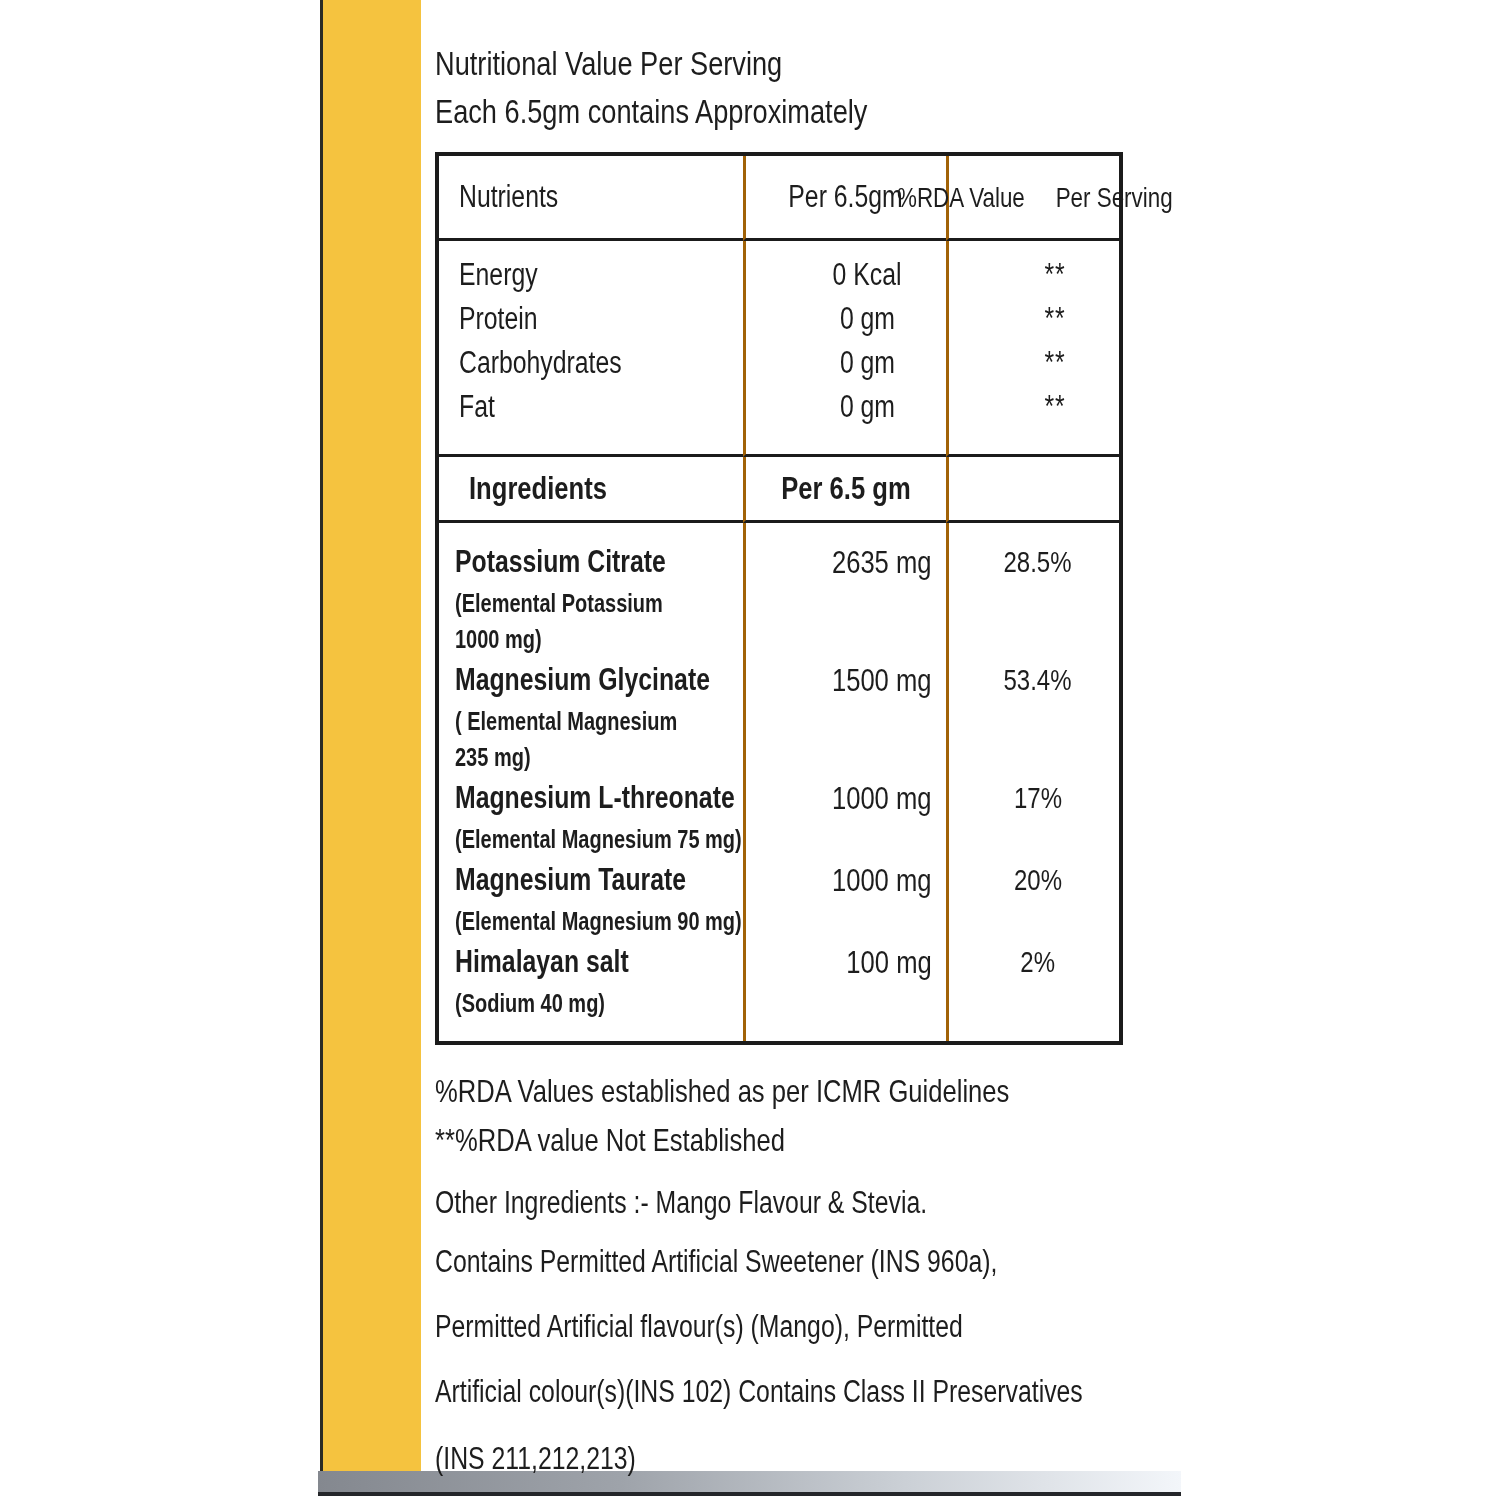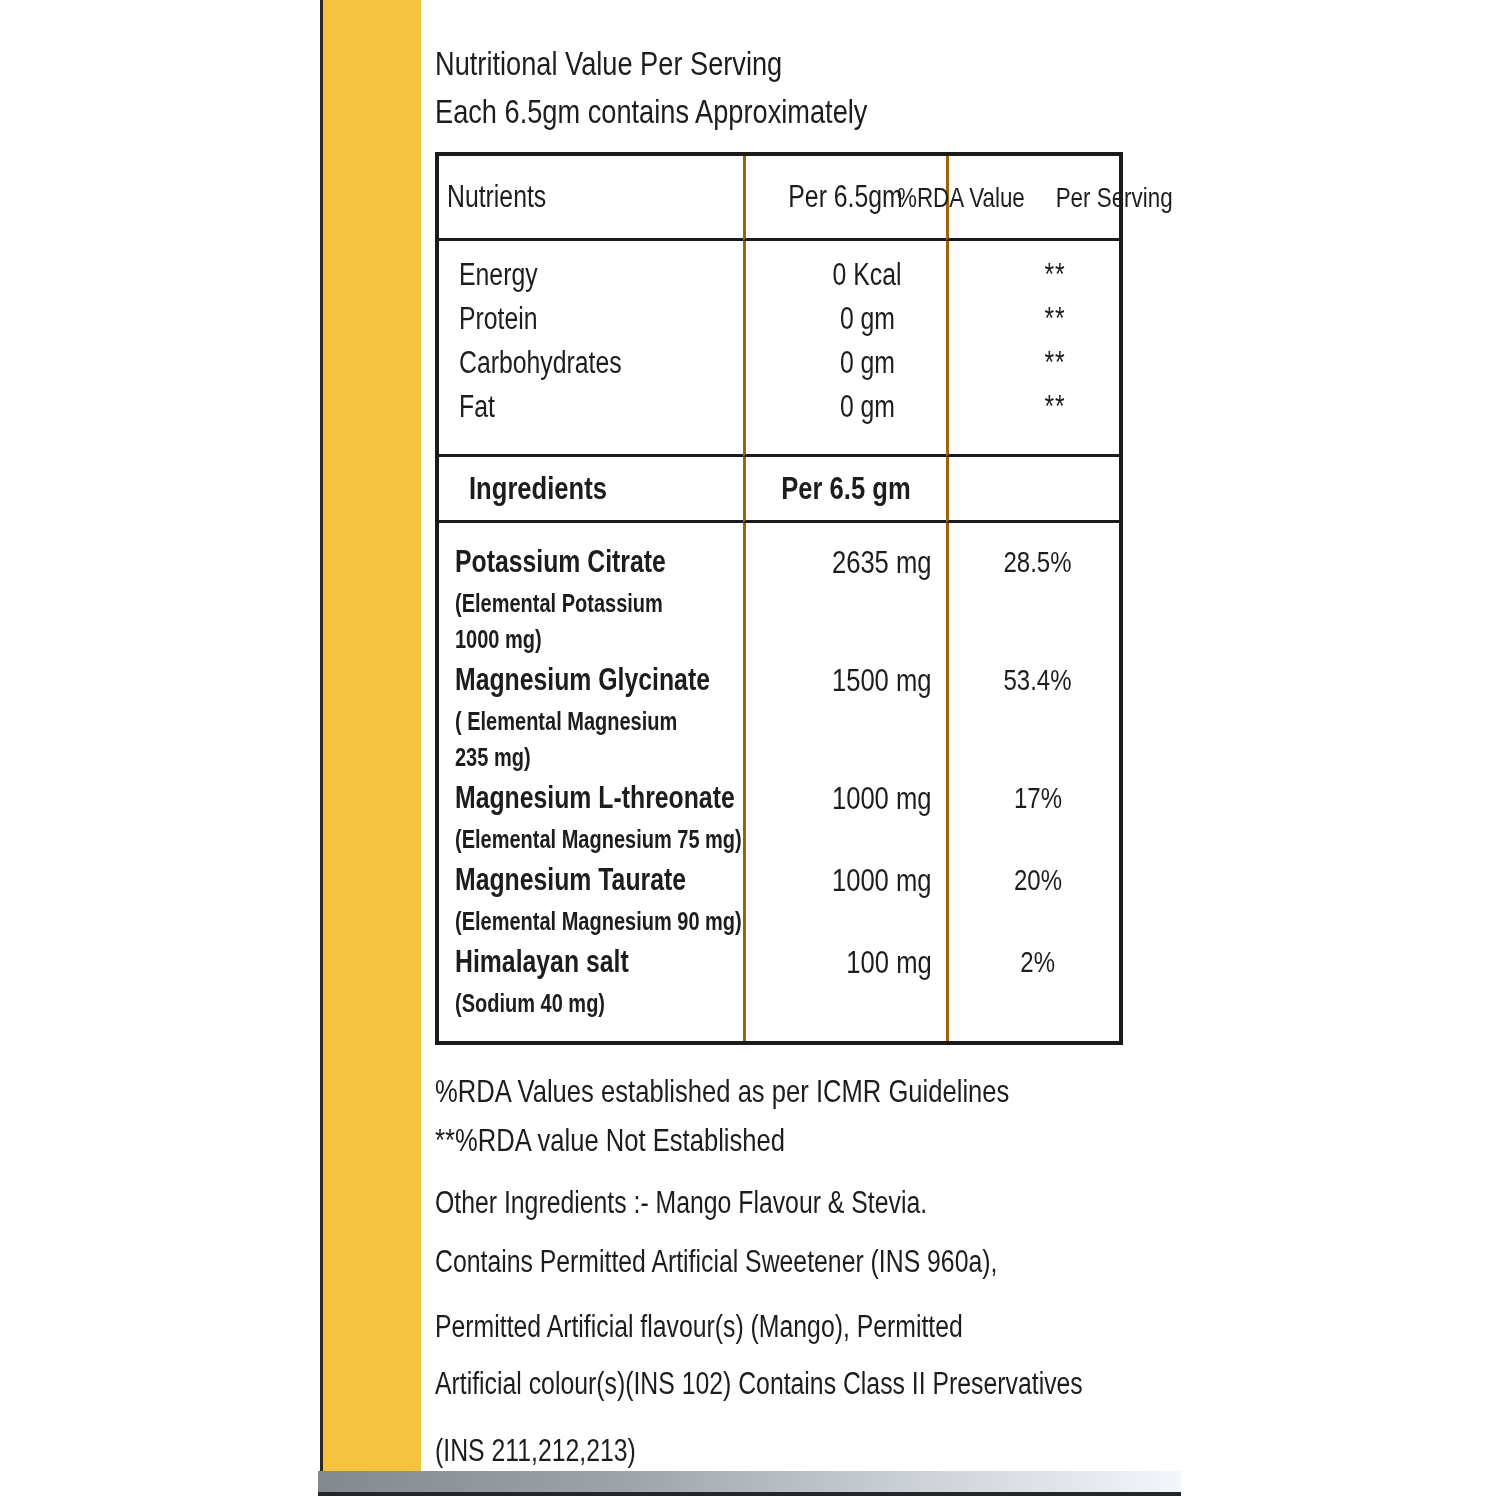--- a/index.html
+++ b/index.html
@@ -21,21 +21,21 @@
   .title-line1 { font-size: 34px; line-height: 46px; font-weight: 400; }
   .title-line2 { font-size: 34px; line-height: 50px; font-weight: 400; }
 
   .tbl { margin-top: 16px; width: 688px; border: 4px solid #1b1b1b;
          display: grid; grid-template-columns: 304px 203px 1fr; }
   .cell { min-width: 0; }
   .bl { border-left: 3px solid #a16207; }
   .bb { border-bottom: 3px solid #1b1b1b; }
 
   .hcell { height: 85px; display: flex; align-items: center; font-size: 31px; }
-  .hc1 { padding-left: 8px; justify-content: flex-start; }
+  .hc1 { padding-left: 20px; justify-content: flex-start; }
   .hc2 { justify-content: center; }
   .hc3 { justify-content: center; text-align: center; font-size: 28px; line-height: 35px;
          flex-direction: row; }
 
   .sp12 { height: 12px; }
   .sp16 { height: 16px; }
   .fill28 { height: 28px; }
   .fill20 { height: 20px; }
 
   .nrow { height: 44px; line-height: 44px; font-size: 31px; padding-left: 43px; }
@@ -53,21 +53,21 @@
   .ing-val  { text-align: right; padding-right: 14px; font-size: 32px; line-height: 46px; }
   .ing-rda  { text-align: center; font-size: 30px; line-height: 46px; padding-left: 8px; }
 
   .footer { margin-top: 26px; }
   .fn   { font-size: 32px; line-height: 40px; }
   .fn2  { margin-top: 9px; }
   .oline { font-size: 31px; }
   .o1 { margin-top: 25px; }
   .o2 { margin-top: 23px; }
   .o3 { margin-top: 29px; }
-  .o4 { margin-top: 21px; }
+  .o4 { margin-top: 29px; }
   .o5 { margin-top: 31px; }
 </style>
 </head>
 <body>
 
 <div class="stripe" style="background:#F5C33F"></div>
 
 <div class="bottom-bar" style="background:linear-gradient(to right,#84888F 0%,#9EA3AA 35%,#CBD0D6 68%,#F3F6FA 100%)"></div>
 
 <div class="content">

